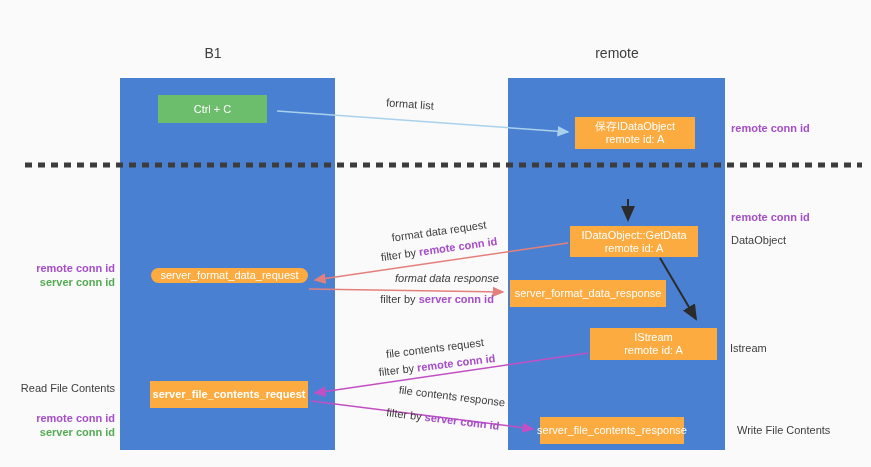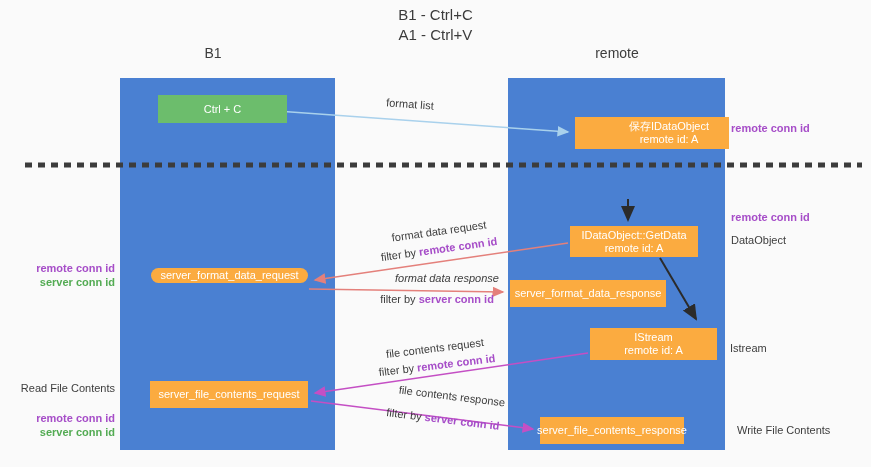--- a/index.html
+++ b/index.html
@@ -60,24 +60,20 @@
   .rot-neg8{transform:rotate(-8deg);}
   .rot-neg7{transform:rotate(-7deg);}
   .rot-pos7{transform:rotate(7deg);}
   .rot-pos4{transform:rotate(4deg);}
 </style>
 </head>
 <body>
 
 <div class="canvas">
 
-  <div class="title">
-    <div>B1 - Ctrl+C</div>
-    <div>A1 - Ctrl+V</div>
-  </div>
 
   <div class="lane-header" style="left:133px;">
     <div>B1</div>
   </div>
   <div class="lane-header" style="left:537px;">
     <div>remote</div>
   </div>
 
   <div class="lane lane-b1"></div>
   <div class="lane lane-a1"></div>
@@ -108,25 +104,25 @@
 
     <line x1="568" y1="243" x2="315" y2="280" stroke="#e4807b" stroke-width="1.5" marker-end="url(#arr-salmon)"></line>
 
     <line x1="309" y1="289" x2="503" y2="292" stroke="#e4807b" stroke-width="1.5" marker-end="url(#arr-salmon)"></line>
 
     <line x1="588" y1="353" x2="315" y2="393" stroke="#c44fc4" stroke-width="1.5" marker-end="url(#arr-magenta)"></line>
 
     <line x1="311" y1="401" x2="533" y2="429" stroke="#c44fc4" stroke-width="1.5" marker-end="url(#arr-magenta)"></line>
   </svg>
 
-  <div class="node green" style="left:158px;top:95px;width:129px;height:28px;">
+  <div class="node green" style="left:158px;top:95px;width:109px;height:28px;">
     <div>Ctrl + C</div>
   </div>
 
-  <div class="node orange" style="left:575px;top:117px;width:120px;height:32px;padding-left:34px;">
+  <div class="node orange" style="left:575px;top:117px;width:120px;height:32px;">
     <div>保存IDataObject</div>
     <div>remote id: A</div>
   </div>
 
 
   <div class="node orange" style="left:570px;top:226px;width:128px;height:31px;">
     <div>IDataObject::GetData</div>
     <div>remote id: A</div>
   </div>
 
@@ -136,21 +132,21 @@
 
   <div class="node orange" style="left:510px;top:280px;width:156px;height:27px;">
     <div>server_format_data_response</div>
   </div>
 
   <div class="node orange" style="left:590px;top:328px;width:127px;height:32px;">
     <div>IStream</div>
     <div>remote id: A</div>
   </div>
 
-  <div class="node orange" style="left:150px;top:381px;width:158px;height:27px;">
+  <div class="node orange" style="left:150px;top:381px;width:158px;height:27px;font-weight:bold;">
     <div>server_file_contents_request</div>
   </div>
 
   <div class="node orange" style="left:540px;top:417px;width:144px;height:27px;">
     <div>server_file_contents_response</div>
   </div>
 
   <div class="edge-label rot-pos4" style="left:370px;top:98px;width:80px;">format list</div>
 
   <div class="edge-label rot-neg8" style="left:374px;top:225px;width:130px;">format data request</div>

